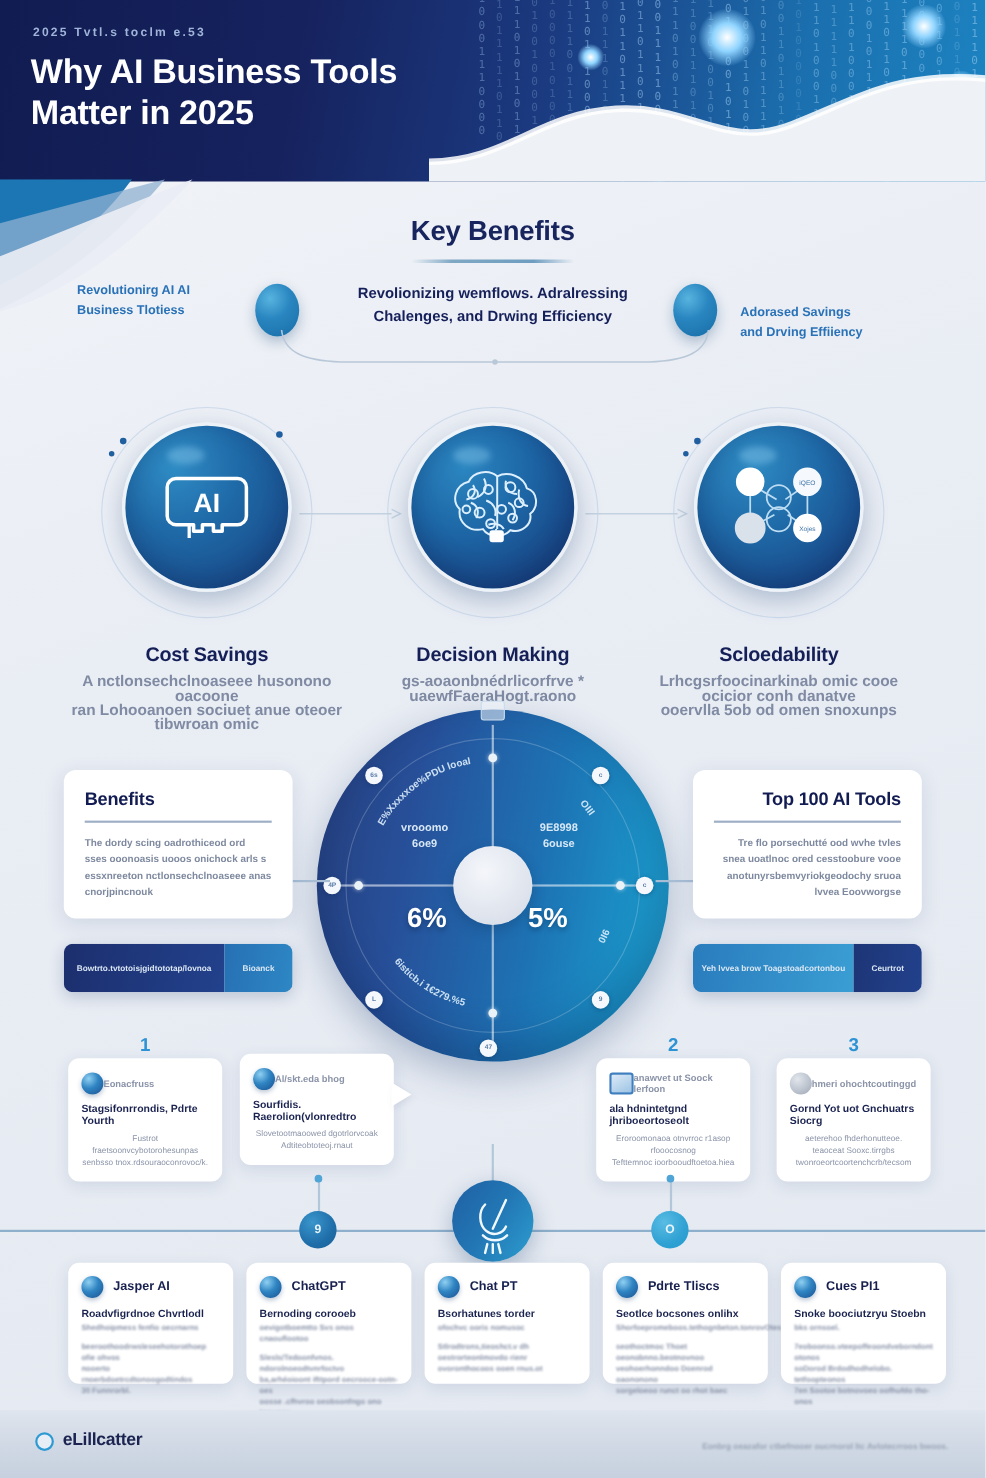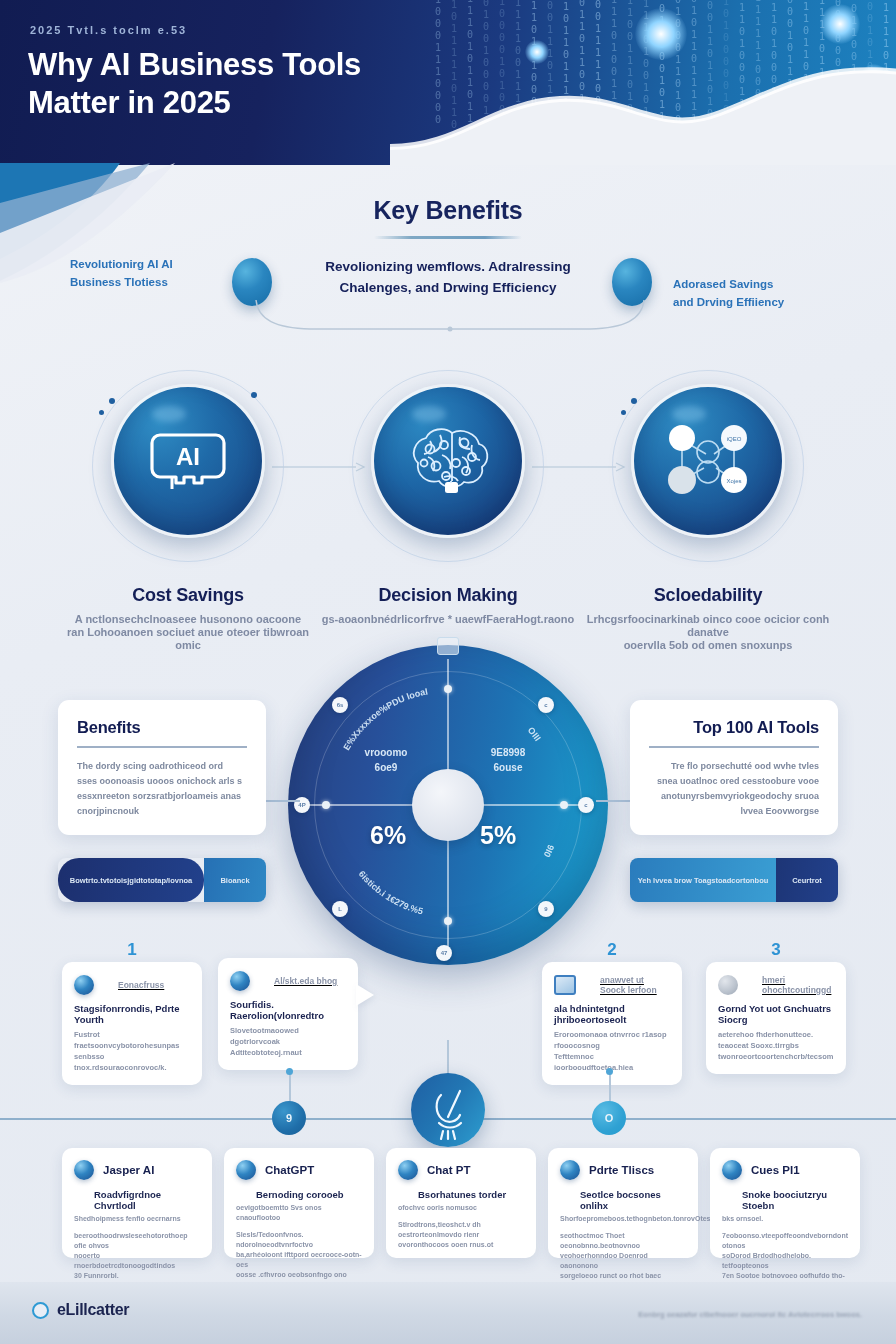--- a/index.html
+++ b/index.html
@@ -64,21 +64,21 @@
   .circ-gloss { position:absolute; left:26%; top:13%; width:34px; height:16px; border-radius:50%;
     background:rgba(150,210,245,.38); filter:blur(3px); }
   .circ-ico { position:absolute; inset:0; display:flex; align-items:center; justify-content:center; }
   .dotpair { position:absolute; }
   .dotpair i { position:absolute; display:block; border-radius:50%; background:#1f5fa0; }
   .halo { position:absolute; border:1px solid rgba(170,195,225,.45); border-radius:50%; }
 
   
   .c-label { position:absolute; text-align:center; width:260px; }
   .c-label h3 { font-size:18px; font-weight:800; color:#141f57; letter-spacing:-.2px; }
-  .c-label p { margin-top:7px; font-size:11px; line-height:13px; color:#7f8aa3;
+  .c-label p { margin-top:7px; font-size:14px; line-height:13px; color:#7f8aa3;
     filter:blur(.7px); font-weight:600; }
   .cl1 { left:58px; top:585px; }
   .cl2 { left:318px; top:585px; }
   .cl3 { left:578px; top:585px; }
 
   
   .radial { position:absolute; left:288px; top:645px; width:320px; height:320px; }
   .radial-disc { position:absolute; inset:0; border-radius:50%;
     background:linear-gradient(100deg,#27407f 0%,#27509a 28%,#1d73b4 62%,#1b94c8 86%,#22a1cf 100%);
     box-shadow:0 12px 34px rgba(25,60,110,.30), inset 0 -14px 40px rgba(5,25,70,.28); }
@@ -109,35 +109,35 @@
   .scard .divider { margin:9px 0 11px; height:1.5px; background:#9fb0c6; }
   .scard p { font-size:9px; line-height:15px; color:#7e899f; filter:blur(.7px); font-weight:600; }
   .scard-left { left:58px; top:700px; }
   .scard-right { left:630px; top:700px;text-align:right; }
   .sbar { position:absolute; width:208px; height:44px; border-radius:8px; display:flex;
     overflow:hidden; box-shadow:0 4px 14px rgba(20,50,100,.22); }
   .sbar span { display:flex; align-items:center; justify-content:center;
     font-size:7.5px; color:#dbe7f4; font-weight:700; filter:blur(.6px); text-align:center; padding:0 4px; }
   .sbar-left { left:58px; top:858px; }
   .sbar-right { left:630px; top:858px; }
-  .sbar-left .seg-a { flex:0 0 146px; background:linear-gradient(100deg,#1c2f6e,#22418c);border-radius:21px; }
+  .sbar-left .seg-a { flex:0 0 146px; background:linear-gradient(100deg,#1c2f6e,#22418c); }
   .sbar-left .seg-b { flex:1; background:linear-gradient(100deg,#2670b4,#2e87c4); }
   .sbar-right .seg-a { flex:0 0 146px; background:linear-gradient(100deg,#2a7cbd,#3a9ed3); }
   .sbar-right .seg-b { flex:1; background:linear-gradient(100deg,#1d3576,#22418c); }
   .connector { position:absolute; height:1.5px; background:#a7bdd4; }
 
   
   .ncard { position:absolute; width:140px; background:#ffffff; border-radius:10px;
     padding:13px 12px 12px; box-shadow:0 4px 14px rgba(40,70,120,.12); }
   .ncard .num { position:absolute; top:-22px; left:50%; transform:translateX(-50%);
     font-size:17px; font-weight:800; color:#2e93d4; }
-  .ncard .ico-row { display:flex; align-items:center; gap:24px; margin-bottom:8px;text-decoration:underline; }
+  .ncard .ico-row { display:flex; align-items:center; gap:0; margin-bottom:8px; }
   .ncard .ico-row .lbl { font-size:8.5px; color:#8a93a8; font-weight:700; filter:blur(.6px); }
   .ncard h4 { font-size:9.5px; font-weight:800; color:#1a2250; margin-bottom:4px; filter:blur(.35px); }
-  .ncard p { font-size:7.5px; line-height:11px; color:#8a93a8; filter:blur(.7px); font-weight:700; }
+  .ncard p { font-size:7.5px; line-height:11px; color:#8a93a8; filter:blur(.7px); font-weight:400;text-align:center; }
   .mini-sphere { width:20px; height:20px; border-radius:50%;
     background:radial-gradient(circle at 33% 28%,#8fd0f2 0%,#2f84c2 45%,#1a4f90 100%);
     box-shadow:0 2px 5px rgba(20,60,110,.3); flex:0 0 20px; }
   .mini-gray { width:20px; height:20px; border-radius:50%;
     background:radial-gradient(circle at 35% 30%,#e2e6ec 0%,#b9c1cc 60%,#9aa4b2 100%); flex:0 0 20px; }
   .mini-screen { width:22px; height:20px; flex:0 0 22px; border:2px solid #3f7fc0;
     border-radius:3px; background:linear-gradient(150deg,#dceaf7,#9dc4e4); }
   .tail { position:absolute; right:-16px; top:26px; width:0; height:0;
     border-top:11px solid transparent; border-bottom:11px solid transparent;
     border-left:18px solid #ffffff; filter:drop-shadow(2px 2px 3px rgba(40,70,120,.10)); }
@@ -155,21 +155,21 @@
   .mid-small i { position:absolute; inset:0; display:flex; align-items:center; justify-content:center;
     font-size:11px; color:#e8f4fb; font-style:normal; font-weight:700; filter:blur(.4px); }
   .stub { position:absolute; width:1.5px; background:#b4c7da; }
   .stub-dot { position:absolute; width:7px; height:7px; border-radius:50%; background:#4fa5d6; }
 
   
   .bcard { position:absolute; top:1148px; width:150px; height:110px; background:#ffffff;
     border-radius:10px; padding:12px 12px 16px; box-shadow:0 4px 14px rgba(40,70,120,.12); }
   .bcard .top { display:flex; align-items:center; gap:9px; margin-bottom:9px; }
   .bcard .top .name { font-size:11.5px; font-weight:800; color:#17204f; filter:blur(.35px); }
-  .bcard h5 { font-size:9.5px; font-weight:800; color:#1b2450; margin-bottom:3px; filter:blur(.4px);margin-left:20px; }
+  .bcard h5 { font-size:9.5px; font-weight:800; color:#1b2450; margin-bottom:3px; filter:blur(.4px); }
   .bcard .sub { font-size:7px; line-height:10px; color:#8b94a9; filter:blur(.75px); font-weight:600; margin-bottom:7px; }
   .bcard p { font-size:7px; line-height:10px; color:#8b94a9; filter:blur(.75px); font-weight:600; }
 
   
   .footer { position:absolute; left:0; bottom:0; width:896px; height:62px;
     background:linear-gradient(180deg,#dfe5ee 0%,#cfd8e4 55%,#c6d0de 100%); }
   .foot-logo { position:absolute; left:32px; top:19px; display:flex; align-items:center; gap:8px; }
   .foot-logo .mark { width:17px; height:17px; border-radius:50%; border:2.5px solid #2e9ad4;
     background:#e8eef6; }
   .foot-logo .word { font-size:16px; font-weight:800; color:#1b2450; letter-spacing:-.3px; filter:blur(.4px); }
@@ -798,21 +798,21 @@
   </div>
   <div class="c-label cl2">
     <h3>Decision Making</h3>
     <p>
       <span>gs-aoaonbnédrlicorfrve  *  uaewfFaeraHogt.raono</span>
     </p>
   </div>
   <div class="c-label cl3">
     <h3>Scloedability</h3>
     <p>
-      <span>Lrhcgsrfoocinarkinab oinco cooe ocicior conh danatve</span><br>
+      <span>Lrhcgsrfoocinarkinab omic cooe ocicior conh danatve</span><br>
       <span>ooervlla 5ob od omen snoxunps</span>
     </p>
   </div>
 
   <div class="radial">
     <div class="radial-disc"></div>
     <div class="radial-ring"></div>
     <div class="spoke h"></div>
     <div class="spoke v"></div>
     <div class="spoke-dot" style="left:156px; top:40px;"></div>
@@ -866,21 +866,21 @@
 
   <div class="connector" style="left:266px; top:800px; width:34px;"></div>
   <div class="connector" style="left:596px; top:800px; width:34px;"></div>
 
   <div class="scard scard-left">
     <h3>Benefits</h3>
     <div class="divider"></div>
     <p>
       <span>The dordy  scing  oadrothiceod  ord</span><br>
       <span>sses ooonoasis uooos onichock   arls s</span><br>
-      <span>essxnreeton sorzsratbjorloameis  anas</span><br>
+      <span>essxnreeton nctlonsechclnoaseee  anas</span><br>
       <span>cnorjpincnouk</span>
     </p>
   </div>
   <div class="sbar sbar-left">
     <span class="seg-a">Bowtrto.tvtotoisjgidtototap/lovnoa</span>
     <span class="seg-b">Bioanck</span>
   </div>
 
   <div class="scard scard-right">
     <h3>Top 100 AI Tools</h3>

